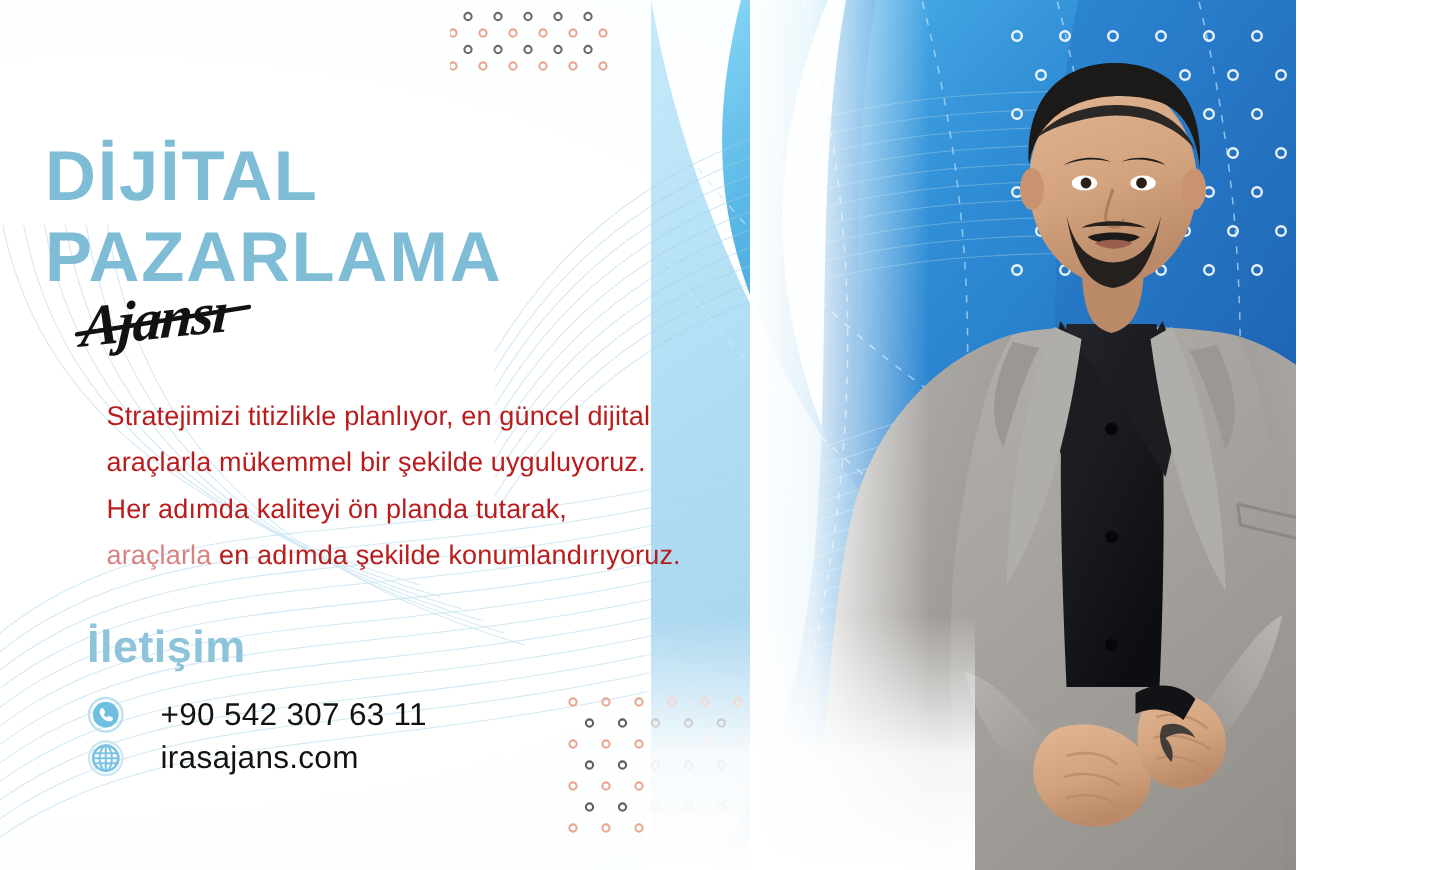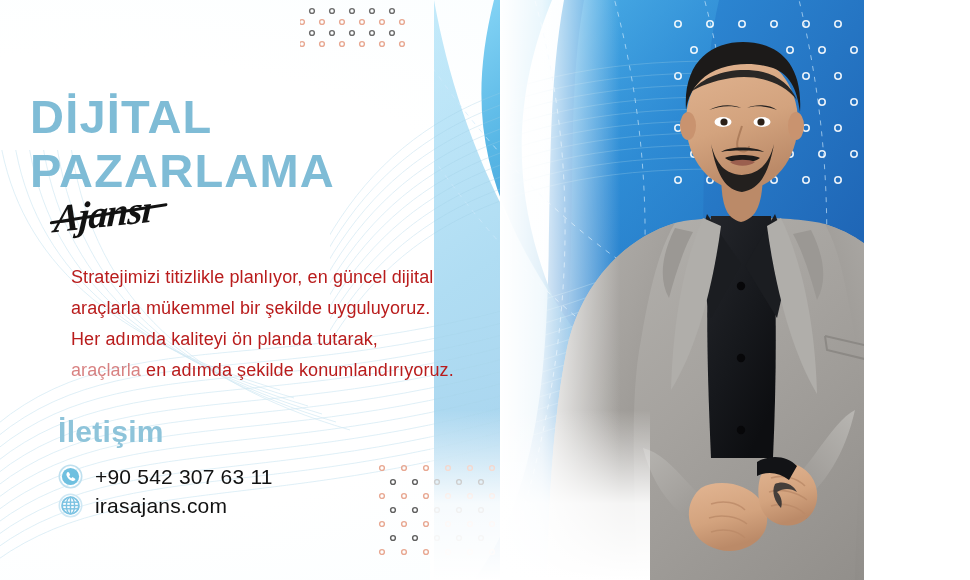--- a/index.html
+++ b/index.html
@@ -87,21 +87,21 @@
   #paragraph .pline{display:block;white-space:nowrap;}
   #paragraph .faded{opacity:.55;}
 
   #contact-title{
     position:absolute;left:28px;top:415px;
     font-size:30px;font-weight:bold;color:#8ec4da;letter-spacing:.3px;text-align:center;
   }
 
   .contact-row{
     position:absolute;left:28px;
-    display:flex;align-items:center;gap:12px;
+    display:flex;align-items:center;gap:24px;
     font-size:21px;color:#121212;letter-spacing:.2px;
   }
   #row-phone{top:464px;}
   #row-web{top:493px;}
   .cicon{width:25px;height:25px;flex:none;display:block;}
   .ctext{line-height:25px;}
 
   
   #left-fade{
     position:absolute;left:500px;top:0;width:120px;height:580px;

